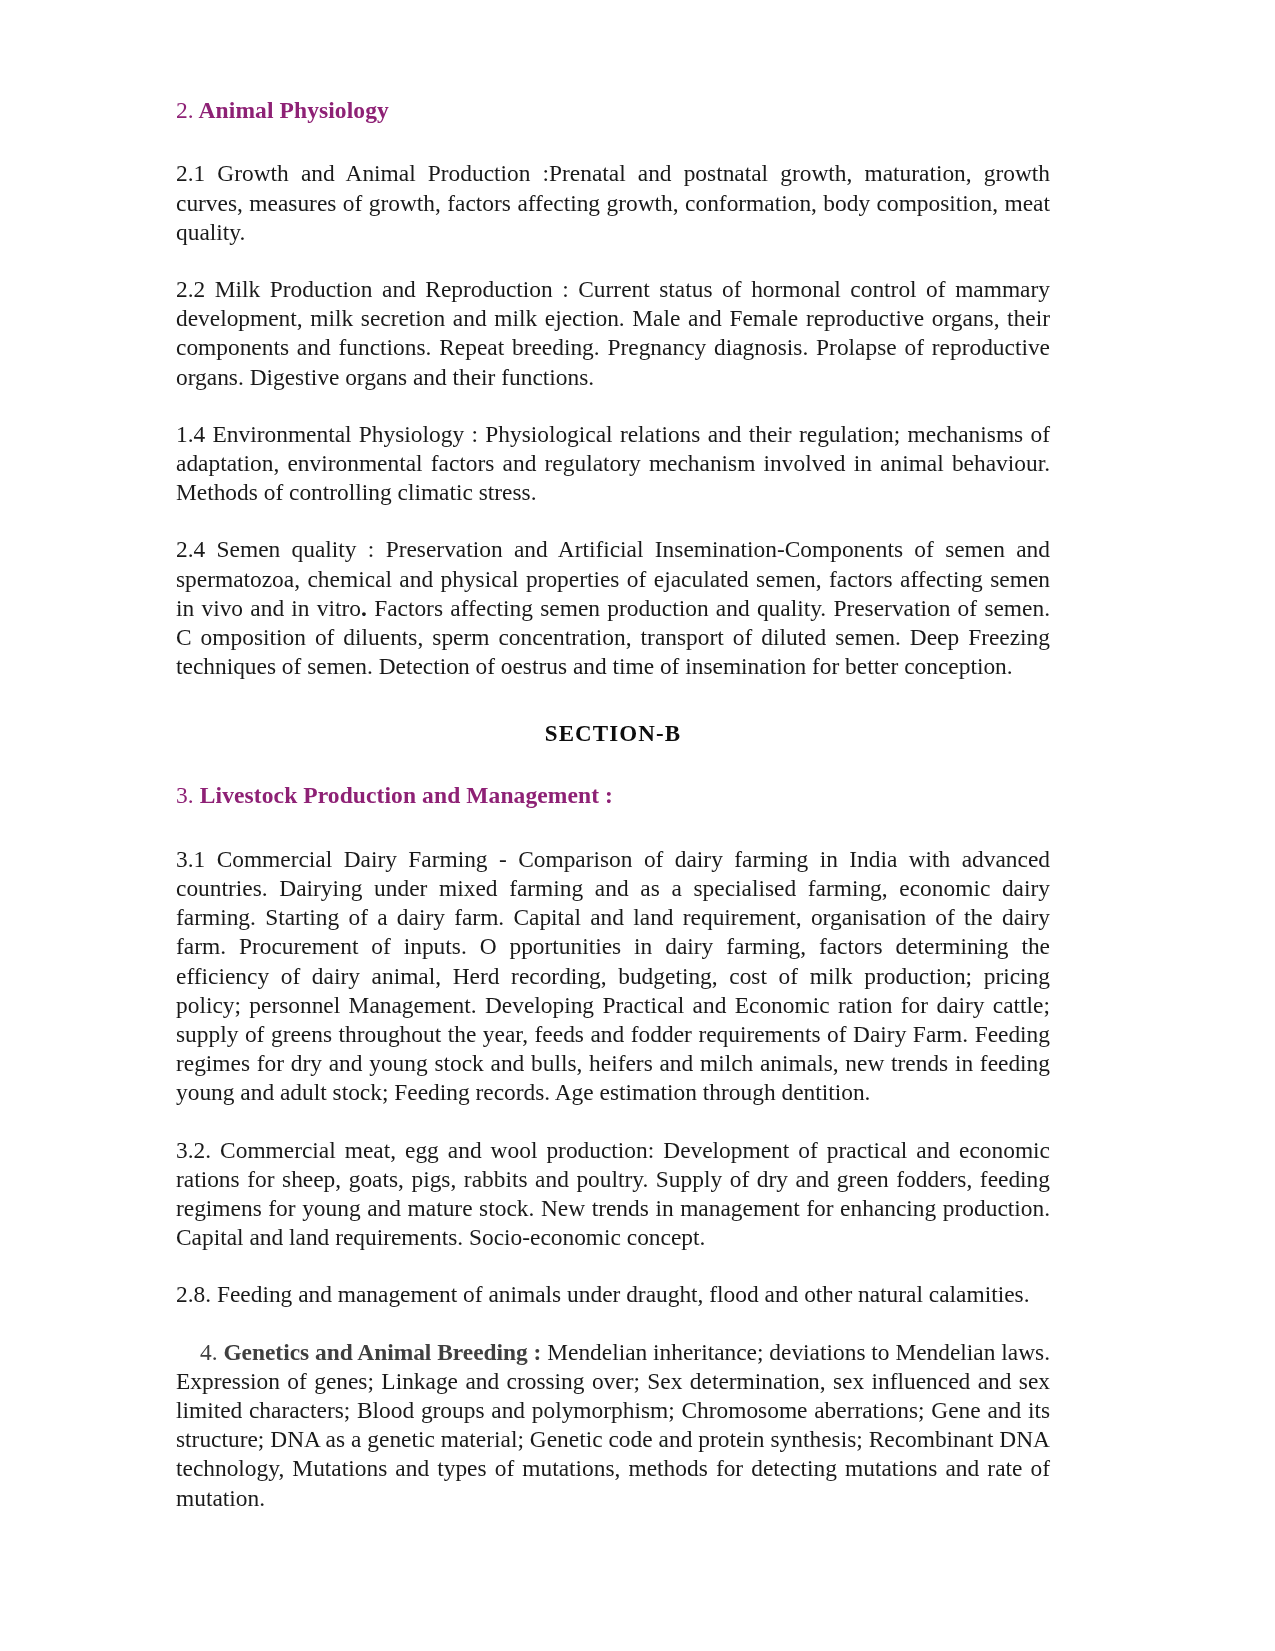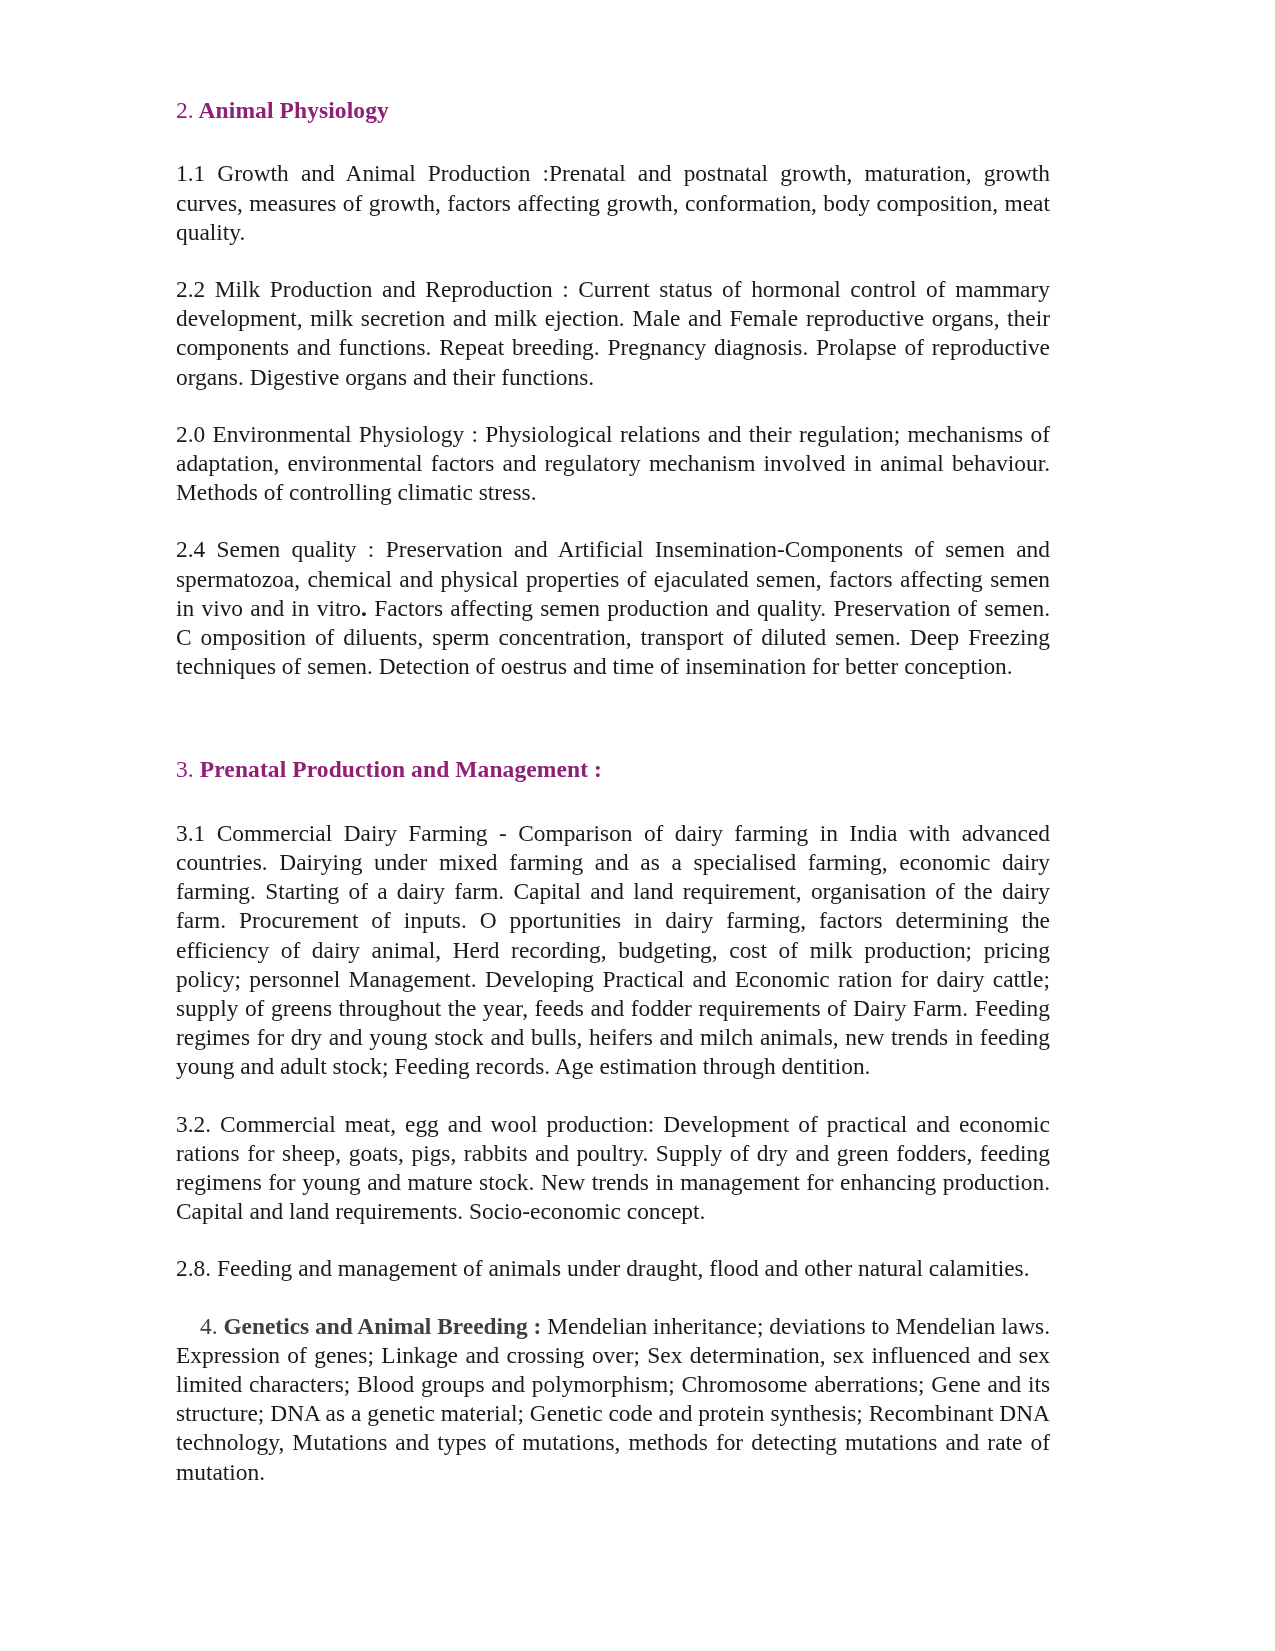--- a/index.html
+++ b/index.html
@@ -81,40 +81,41 @@
 </head>
 <body>
 
 <div class="page">
   <div class="content">
 
     <div class="heading-purple"><span class="num-light">2.</span><span> Animal Physiology</span></div>
 
     <div class="gap-lg"></div>
 
-    <p class="body">1.1 Growth and Animal Production :Prenatal and postnatal growth, maturation, growth curves, measures of growth, factors affecting growth, conformation, body composition, meat quality.</p>
+    <p class="body">2.1 Growth and Animal Production :Prenatal and postnatal growth, maturation, growth curves, measures of growth, factors affecting growth, conformation, body composition, meat quality.</p>
 
     <div class="gap-md"></div>
 
     <p class="body">2.2 Milk Production and Reproduction : Current status of hormonal control of mammary development, milk secretion and milk ejection. Male and Female reproductive organs, their components and functions. Repeat breeding. Pregnancy diagnosis. Prolapse of reproductive organs. Digestive organs and their functions.</p>
 
     <div class="gap-md"></div>
 
-    <p class="body">2.0 Environmental Physiology : Physiological relations and their regulation; mechanisms of adaptation, environmental factors and regulatory mechanism involved in animal behaviour. Methods of controlling climatic stress.</p>
+    <p class="body">1.4 Environmental Physiology : Physiological relations and their regulation; mechanisms of adaptation, environmental factors and regulatory mechanism involved in animal behaviour. Methods of controlling climatic stress.</p>
 
     <div class="gap-md"></div>
 
     <p class="body"><span>2.4 Semen quality : Preservation and Artificial Insemination-Components of semen and spermatozoa, chemical and physical properties of ejaculated semen, factors affecting semen </span><span class="ital">in vivo and in vitro</span><span class="bold-dot">.</span><span> Factors affecting semen production and quality. Preservation of semen. C omposition of diluents, sperm concentration, transport of diluted semen. Deep Freezing techniques of semen. Detection of oestrus and time of insemination for better conception.</span></p>
 
     <div class="gap-xl"></div>
 
+    <div class="section-divider">SECTION-B</div>
 
     <div class="gap-lg"></div>
 
-    <div class="heading-purple"><span class="num-light">3.</span><span> Prenatal Production and Management :</span></div>
+    <div class="heading-purple"><span class="num-light">3.</span><span> Livestock Production and Management :</span></div>
 
     <div class="gap-lg"></div>
 
     <p class="body">3.1 Commercial Dairy Farming - Comparison of dairy farming in India with advanced countries. Dairying under mixed farming and as a specialised farming, economic dairy farming. Starting of a dairy farm. Capital and land requirement, organisation of the dairy farm. Procurement of inputs. O pportunities in dairy farming, factors determining the efficiency of dairy animal, Herd recording, budgeting, cost of milk production; pricing policy; personnel Management. Developing Practical and Economic ration for dairy cattle; supply of greens throughout the year, feeds and fodder requirements of Dairy Farm. Feeding regimes for dry and young stock and bulls, heifers and milch animals, new trends in feeding young and adult stock; Feeding records. Age estimation through dentition.</p>
 
     <div class="gap-md"></div>
 
     <p class="body">3.2. Commercial meat, egg and wool production: Development of practical and economic rations for sheep, goats, pigs, rabbits and poultry. Supply of dry and green fodders, feeding regimens for young and mature stock. New trends in management for enhancing production. Capital and land requirements. Socio-economic concept.</p>
 
     <div class="gap-md"></div>

